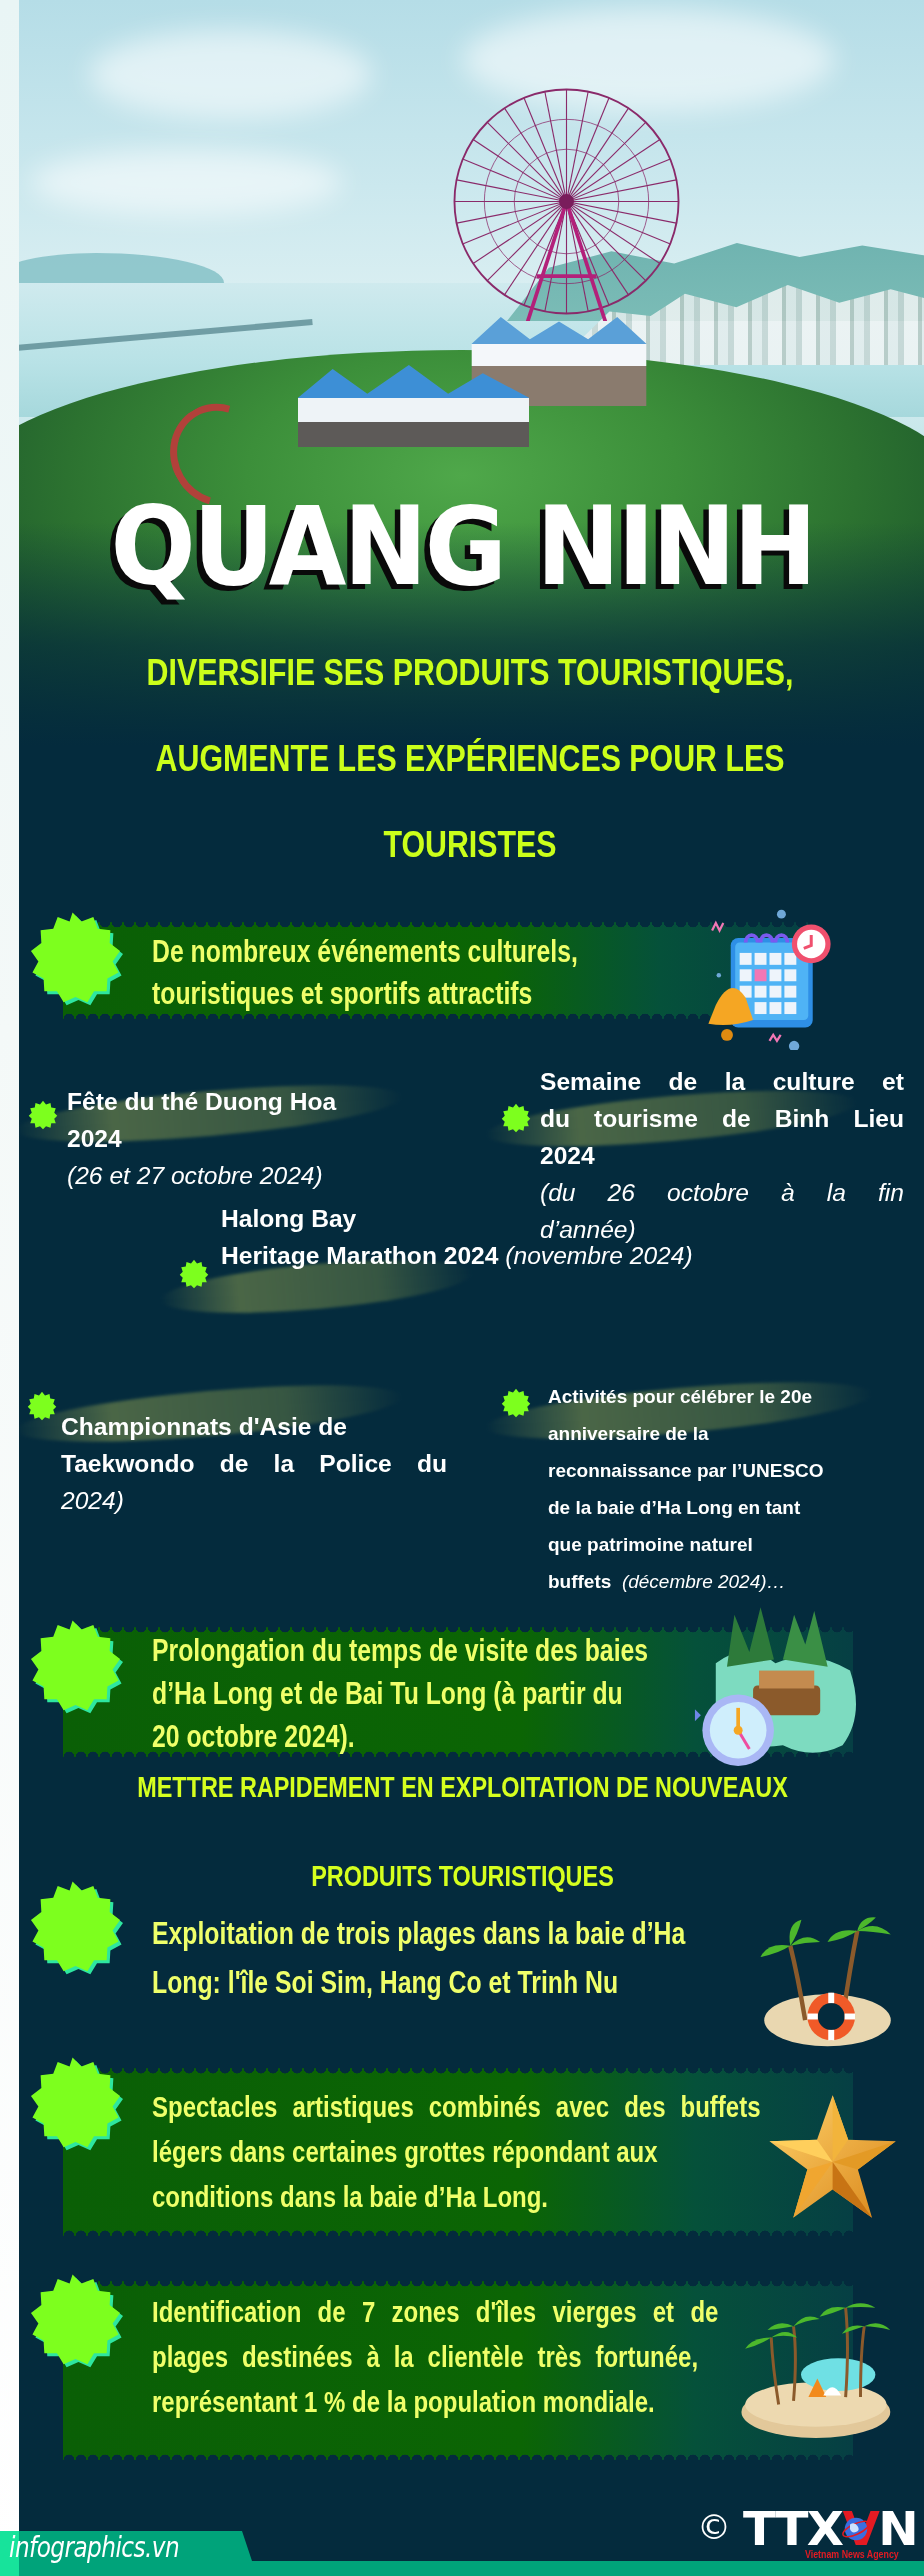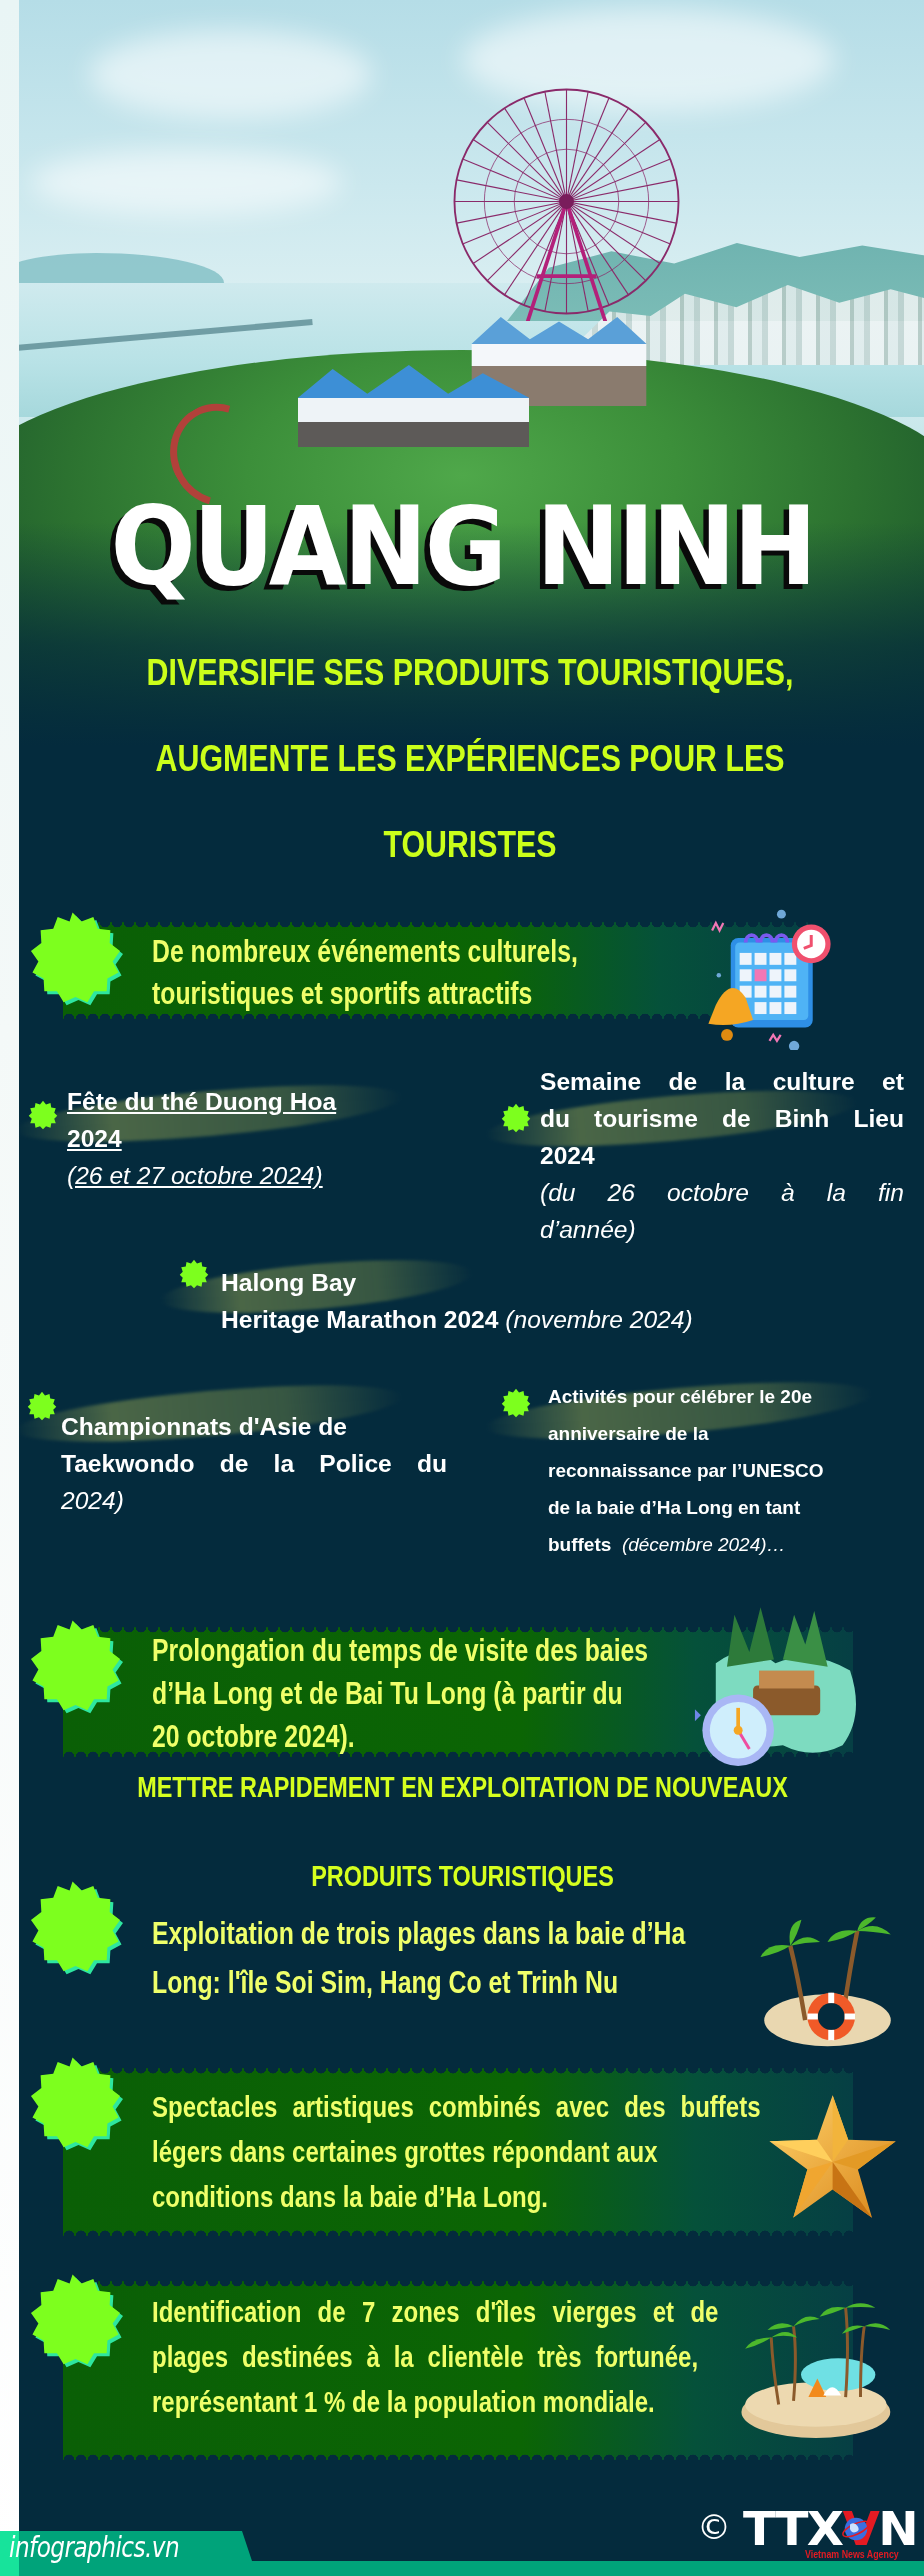--- a/index.html
+++ b/index.html
@@ -193,21 +193,21 @@
     <path d="M40 130 q20 -40 40 -10 l10 30 q-30 10 -60 5 z" fill="#f5a623"></path>
     <circle cx="55" cy="170" r="8" fill="#e08a10"></circle>
     <circle cx="145" cy="185" r="7" fill="#6fa8d8"></circle>
       <circle cx="128" cy="8" r="6" fill="#6fa8d8"></circle>
       <circle cx="44" cy="90" r="3" fill="#6fa8d8"></circle>
     <path d="M35 30 l5 -10 l5 10 l5 -10" stroke="#f277b5" stroke-width="3" fill="none"></path>
     <path d="M112 178 l5 -8 l5 8 l5 -8" stroke="#f277b5" stroke-width="3" fill="none"></path>
   </svg>
 
   <div class="stroke" style="left:15px;top:1091px;width:388px;"></div>
-  <div class="event" style="left:67px;top:1083px;width:343px;text-decoration:underline;">
+  <div class="event" style="left:67px;top:1083px;width:343px;">
     <div>Fête du thé Duong Hoa</div>
     <div>2024</div>
     <div class="i">(26 et 27 octobre 2024)</div>
   </div>
   <svg class="dot icon-abs" style="left:28px;top:1100px;width:30px;height:30px;" viewBox="0 0 40 40">
       <path fill="#7dff1e" d="M20 1 L24 6 L30 4 L31 10 L37 11 L35 17 L39 21 L35 25 L37 31 L31 31 L30 37 L24 35 L20 39 L16 35 L10 37 L9 31 L3 31 L5 25 L1 21 L5 17 L3 11 L9 10 L10 4 L16 6 Z"></path>
     </svg>
 
   <div class="stroke" style="left:485px;top:1096px;width:373px;"></div>
   <div class="event" style="left:540px;top:1063px;width:364px;text-align:justify;">
@@ -215,21 +215,21 @@
     <div style="text-align-last:justify;">du tourisme de Binh Lieu</div>
     <div>2024</div>
     <div class="i" style="text-align-last:justify;">(du 26 octobre à la fin</div>
     <div class="i">d’année)</div>
   </div>
   <svg class="dot icon-abs" style="left:501px;top:1103px;width:30px;height:30px;" viewBox="0 0 40 40">
       <path fill="#7dff1e" d="M20 1 L24 6 L30 4 L31 10 L37 11 L35 17 L39 21 L35 25 L37 31 L31 31 L30 37 L24 35 L20 39 L16 35 L10 37 L9 31 L3 31 L5 25 L1 21 L5 17 L3 11 L9 10 L10 4 L16 6 Z"></path>
     </svg>
 
   <div class="stroke" style="left:160px;top:1264px;width:313px;"></div>
-  <div class="event" style="left:221px;top:1264px;width:671px;">
+  <div class="event" style="left:221px;top:1200px;width:671px;">
     <div>Halong Bay</div>
     <div><span>Heritage Marathon 2024</span> <span class="i">(novembre 2024)</span></div>
   </div>
   <svg class="dot icon-abs" style="left:179px;top:1259px;width:30px;height:30px;" viewBox="0 0 40 40">
       <path fill="#7dff1e" d="M20 1 L24 6 L30 4 L31 10 L37 11 L35 17 L39 21 L35 25 L37 31 L31 31 L30 37 L24 35 L20 39 L16 35 L10 37 L9 31 L3 31 L5 25 L1 21 L5 17 L3 11 L9 10 L10 4 L16 6 Z"></path>
     </svg>
 
   <div class="stroke" style="left:15px;top:1391px;width:388px;"></div>
   <div class="event" style="left:61px;top:1376px;width:386px;text-align:justify;margin-top:32px;">
     <div>Championnats d'Asie de</div>
@@ -239,20 +239,21 @@
   <svg class="dot icon-abs" style="left:27px;top:1391px;width:30px;height:30px;" viewBox="0 0 40 40">
       <path fill="#7dff1e" d="M20 1 L24 6 L30 4 L31 10 L37 11 L35 17 L39 21 L35 25 L37 31 L31 31 L30 37 L24 35 L20 39 L16 35 L10 37 L9 31 L3 31 L5 25 L1 21 L5 17 L3 11 L9 10 L10 4 L16 6 Z"></path>
     </svg>
 
   <div class="stroke" style="left:485px;top:1388px;width:388px;"></div>
   <div class="event" style="left:548px;top:1378px;width:373px;font-size:19px;line-height:37px;">
     <div>Activités pour célébrer le 20e</div>
     <div>anniversaire de la</div>
     <div>reconnaissance par l’UNESCO</div>
     <div>de la baie d’Ha Long en tant</div>
+    <div>que patrimoine naturel</div>
     <div><span>buffets</span>&nbsp; <span class="i">(décembre 2024)…</span></div>
   </div>
   <svg class="dot icon-abs" style="left:501px;top:1388px;width:30px;height:30px;" viewBox="0 0 40 40">
       <path fill="#7dff1e" d="M20 1 L24 6 L30 4 L31 10 L37 11 L35 17 L39 21 L35 25 L37 31 L31 31 L30 37 L24 35 L20 39 L16 35 L10 37 L9 31 L3 31 L5 25 L1 21 L5 17 L3 11 L9 10 L10 4 L16 6 Z"></path>
     </svg>
 
   <div class="banner" style="top:1627px;height:130px;width:790px;">
     <div class="banner-bg"></div>
     <div class="banner-text" style="top:1.5px;font-size:31px;line-height:43px;">
       <div>Prolongation du temps de visite des baies</div>

